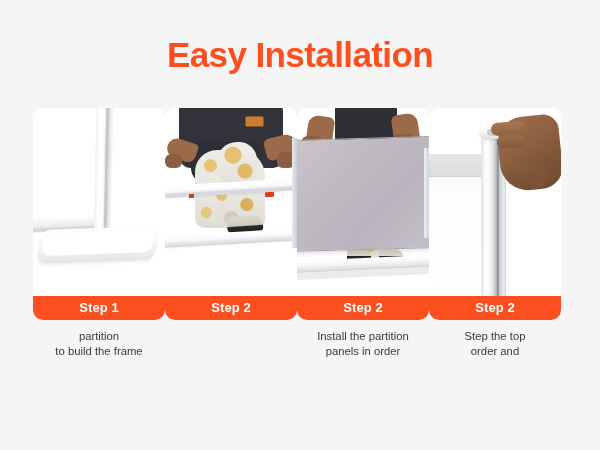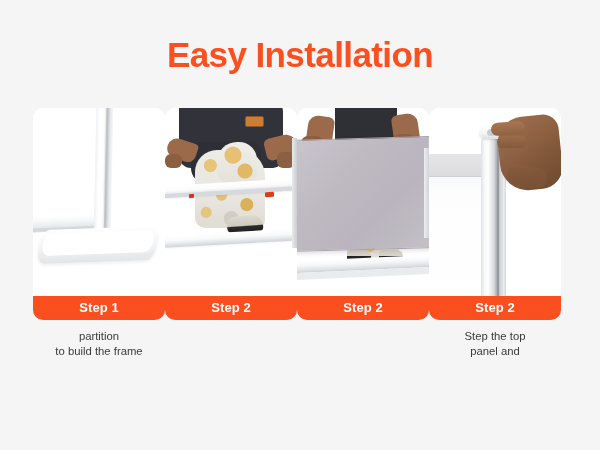--- a/index.html
+++ b/index.html
@@ -389,37 +389,41 @@
         <div class="p3-shoe-l"></div>
         <div class="p3-shoe-r"></div>
         <div class="p3-hand-l"></div>
         <div class="p3-hand-r"></div>
         <div class="p3-panel"></div>
         <div class="p3-floor-rail"></div>
         <div class="p3-floor-rail2"></div>
         <div class="p3-edge-r"></div>
       </div>
       <div class="step-bar">Step 2</div>
+      <div class="caption">
+        <span>Install the partition</span>
+        <span>panels in order</span>
+      </div>
     </div>
 
     <div class="step-card">
       <div class="photo">
         <div class="p4-bg"></div>
         <div class="p4-panel"></div>
         <div class="p4-panel-top"></div>
         <div class="p4-post"></div>
         <div class="p4-post-hl"></div>
         <div class="p4-cap"></div>
         <div class="p4-cap-hole"></div>
         <div class="p4-hand"></div>
         <div class="p4-finger"></div>
         <div class="p4-finger2"></div>
         <div class="p4-thumb"></div>
       </div>
       <div class="step-bar">Step 2</div>
       <div class="caption">
         <span>Step the top</span>
-        <span>panel and</span>
+        <span>order and</span>
       </div>
     </div>
 
   </div>
 </div>
 
 </body></html>

